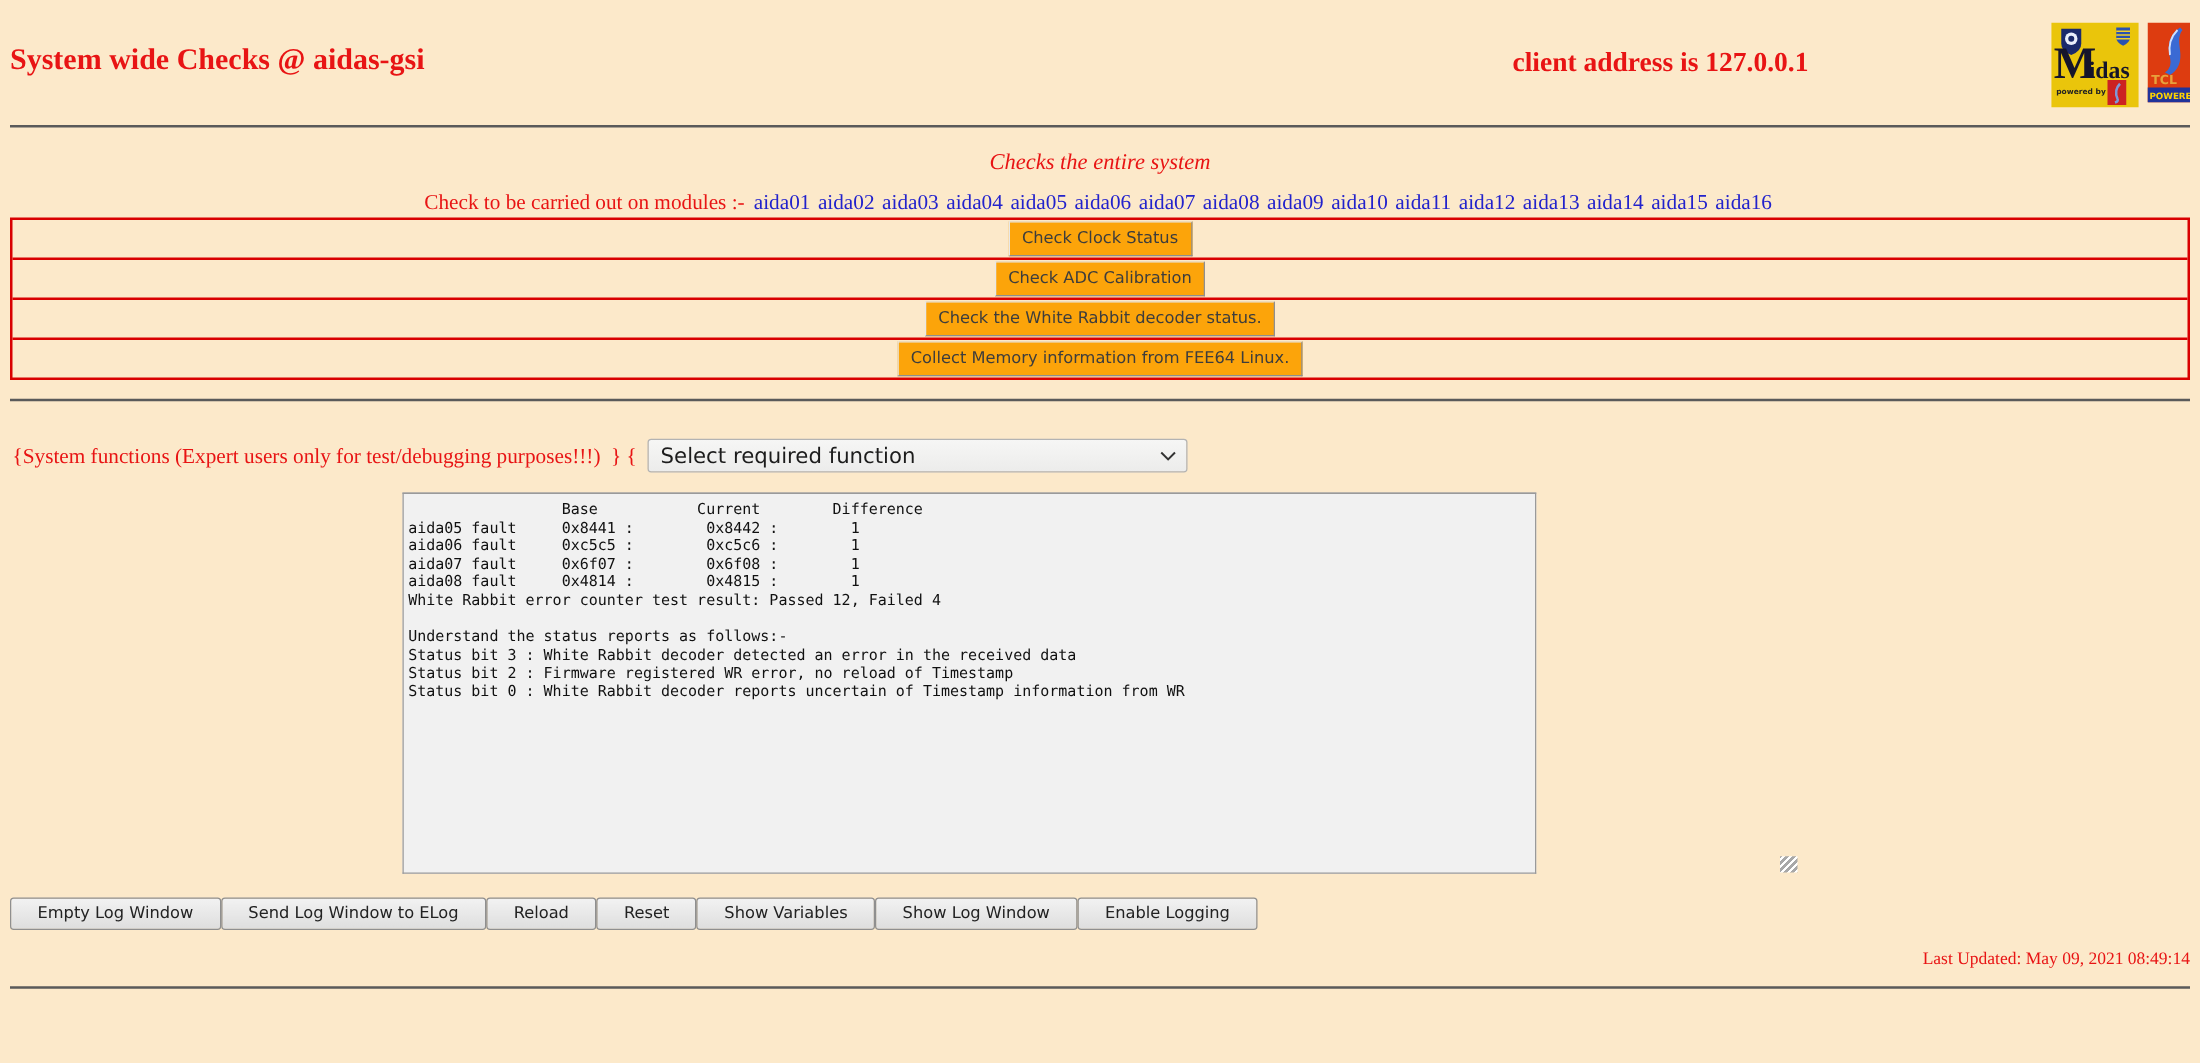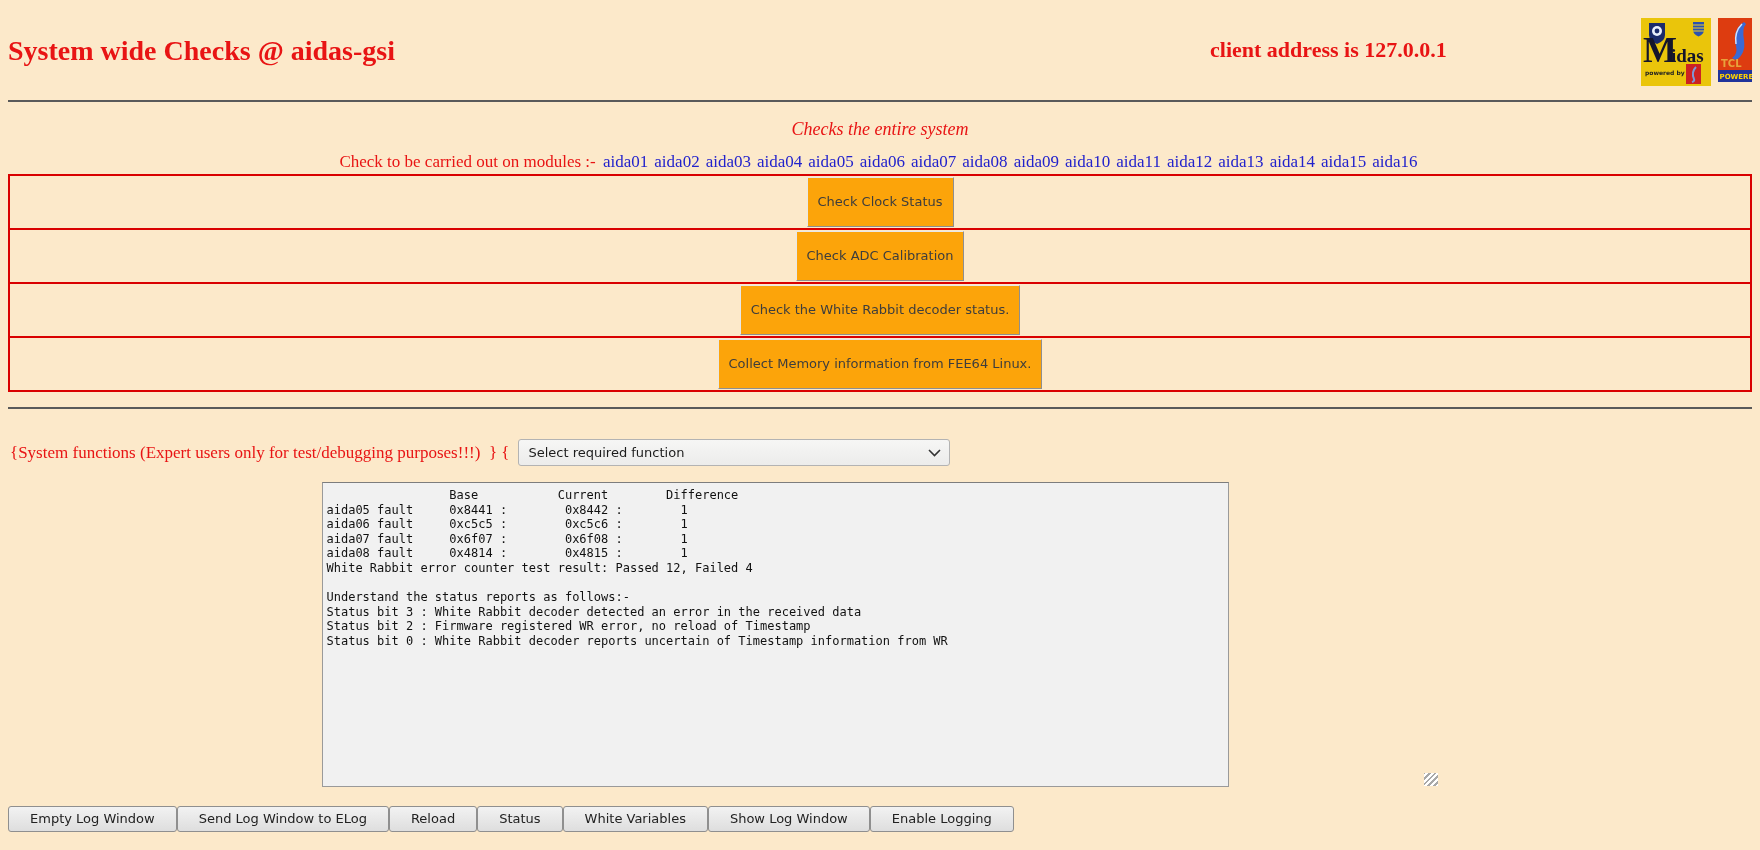--- a/index.html
+++ b/index.html
@@ -9,21 +9,21 @@
     background:#fce9ca;
     font-family:"Liberation Serif", serif;
     overflow:hidden;
   }
   #page { width:1760px; height:850px; padding:8px; position:relative; }
 
   
   #header { position:relative; height:92px; }
   .title {
     position:absolute; left:0; top:27px;
-    font-size:28px; font-weight:bold; color:#e81414; margin:0;
+    font-size:24px; font-weight:bold; color:#e81414; margin:0;
   }
   .client {
     position:absolute; left:1202px; top:29px;
     font-size:22px; font-weight:bold; color:#e81414;
   }
   .logos { position:absolute; right:0; top:10px; display:flex; gap:7px; align-items:flex-start; }
 
   hr.rule {
     border:none; border-top:2px solid #5a5a5a; margin:0; height:0;
   }
@@ -41,37 +41,37 @@
   .check-row {
     border-bottom:2px solid #d90000; text-align:center; padding:1px 0;
   }
   .check-row:last-child { border-bottom:none; }
   .check-btn {
     font-family:"DejaVu Sans","Liberation Sans",sans-serif;
     font-size:13px; color:#3d3d3d;
     background:#fca40a;
     border:1px solid #e8e8e8;
     border-right-color:#8f8f8f; border-bottom-color:#8f8f8f;
-    padding:16px 10px; line-height:16px; cursor:pointer;
+    padding:5px 10px; line-height:16px; cursor:pointer;
   }
 
   
   .functions-row {
     margin-top:30px; display:flex; align-items:center;
     color:#e81414; font-size:17px; padding-left:2px;
   }
   .functions-label { white-space:pre; }
   .select-wrap { position:relative; margin-left:9px; }
   select.fn-select {
     -webkit-appearance:none; appearance:none;
     width:432px; height:27px;
     background:linear-gradient(#f6f6f5,#ececeb);
     border:1px solid #b3b3b3; border-radius:3px;
     font-family:"DejaVu Sans","Liberation Sans",sans-serif;
-    font-size:13px; color:#1c1c1c; padding:0 24px 0 9px;
+    font-size:17px; color:#1c1c1c; padding:0 24px 0 9px;
   }
   .select-chevron { position:absolute; right:9px; top:10px; pointer-events:none; }
 
   
   .log-wrap { width:1117px; margin:16px auto 0 auto; position:relative; }
   textarea.log {
     display:block; width:907px; height:305px; resize:none;
     background:#f1f1f1;
     border:1px solid #9a9a9a; border-top-color:#7d7d7d;
     font-family:"DejaVu Sans Mono","Liberation Mono",monospace;
@@ -178,22 +178,22 @@
 Status bit 3 : White Rabbit decoder detected an error in the received data
 Status bit 2 : Firmware registered WR error, no reload of Timestamp
 Status bit 0 : White Rabbit decoder reports uncertain of Timestamp information from WR</textarea>
     <div class="resize-handle"></div>
   </div>
 
   <div class="toolbar">
       <button class="tb-btn">Empty Log Window</button>
       <button class="tb-btn">Send Log Window to ELog</button>
       <button class="tb-btn">Reload</button>
-      <button class="tb-btn">Status</button>
-      <button class="tb-btn">White Variables</button>
+      <button class="tb-btn">Reset</button>
+      <button class="tb-btn">Show Variables</button>
       <button class="tb-btn">Show Log Window</button>
       <button class="tb-btn">Enable Logging</button>
     </div>
 
   <div class="last-updated">Last Updated: May 09, 2021 08:49:14</div>
 
   <hr class="rule rule-bottom">
 
 </div>
 

